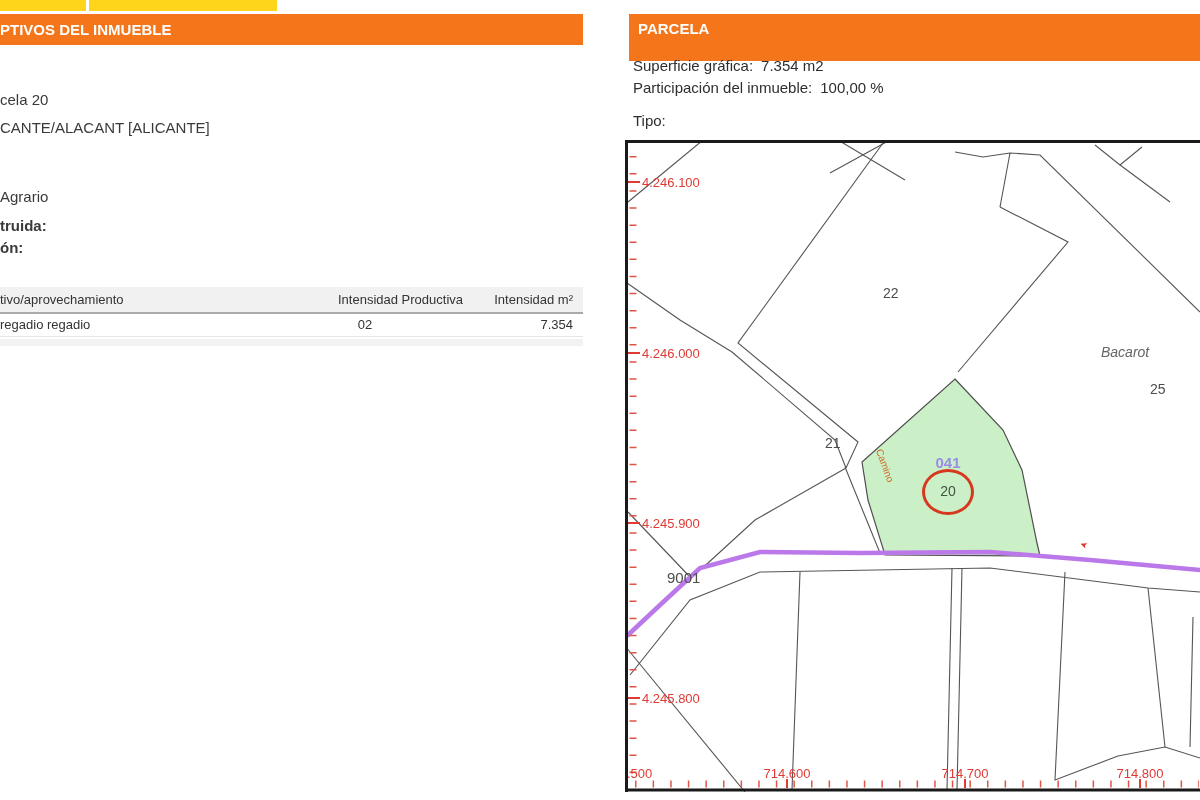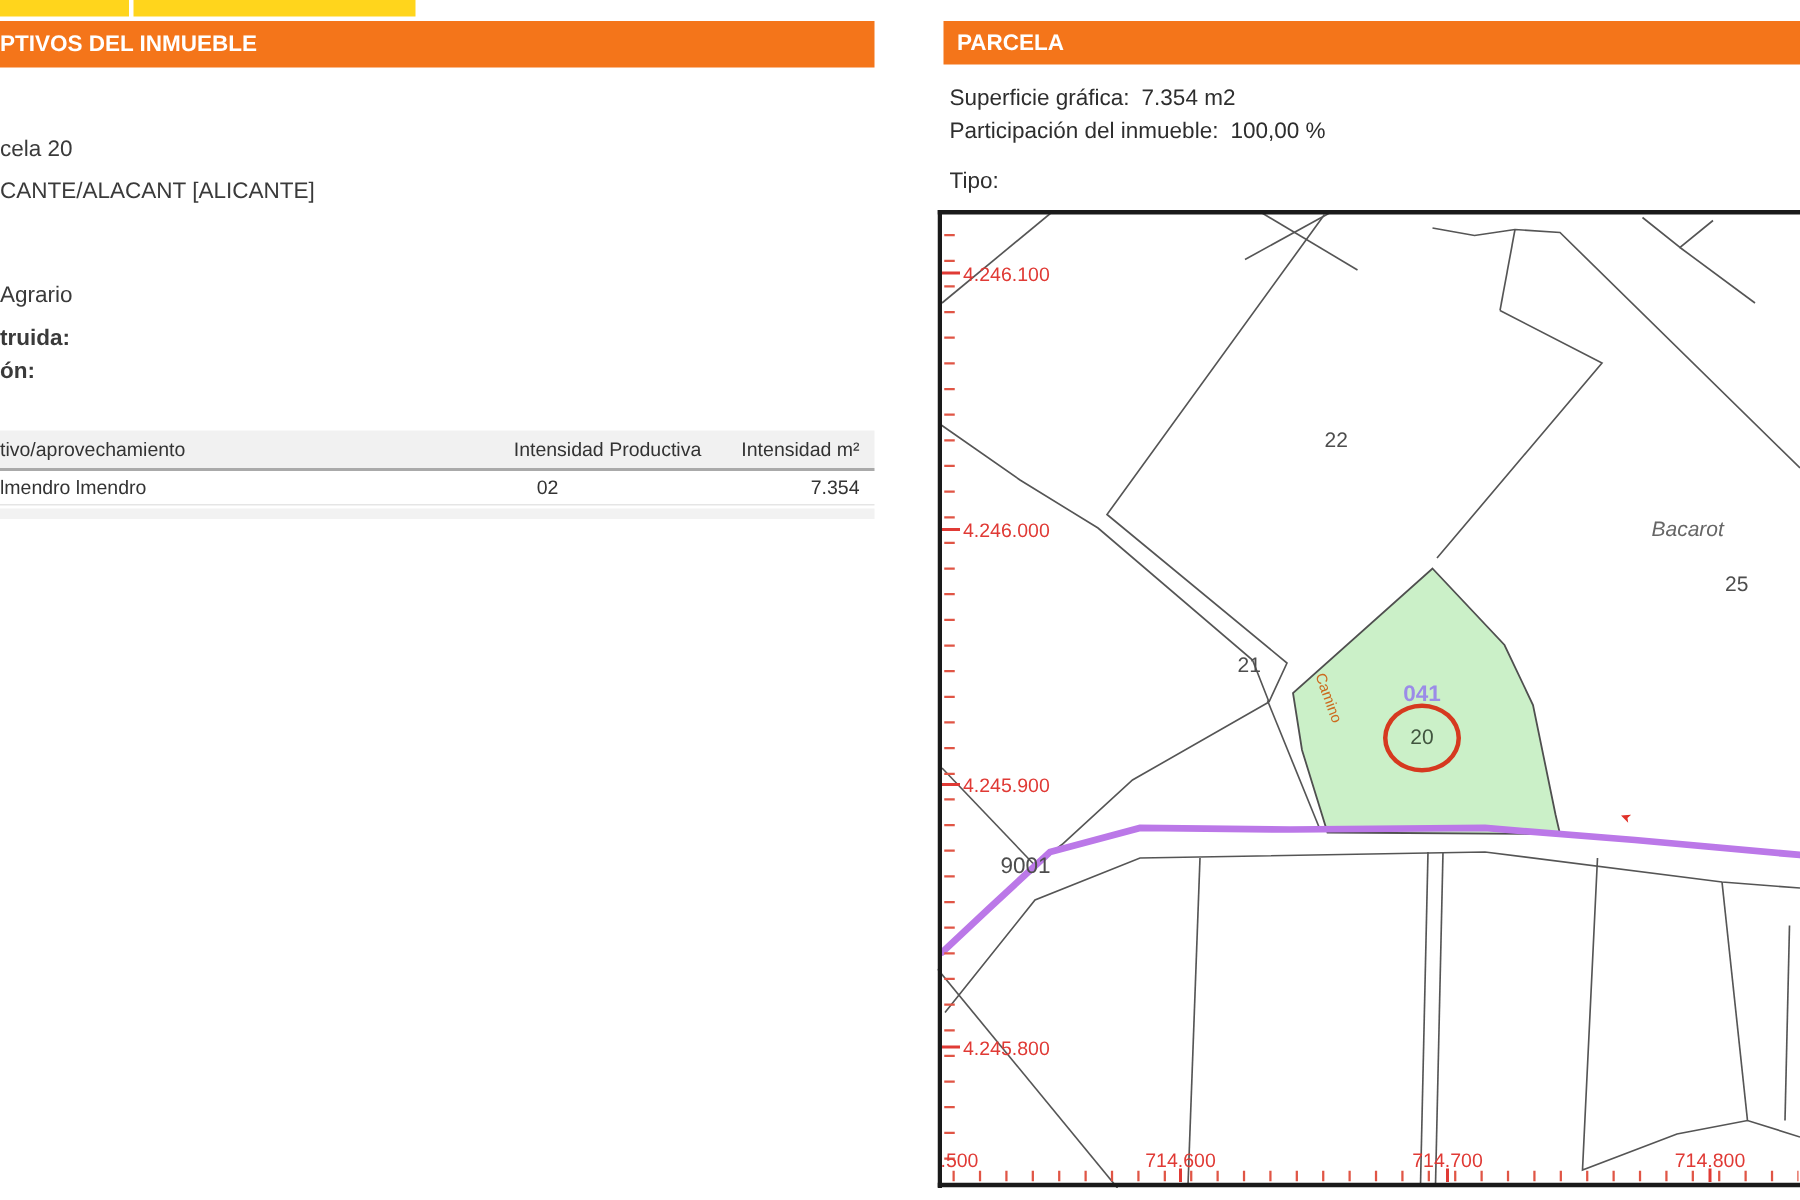--- a/index.html
+++ b/index.html
@@ -9,21 +9,21 @@
 
   
   .tab { position:absolute; top:0; height:11px; background:#FFD51C; }
   #tab1 { left:0; width:86px; }
   #tab2 { left:89px; width:188px; }
 
   
   .section-bar { position:absolute; background:#F4751A; color:#fff;
     font-weight:bold; font-size:15px; }
   #left-bar  { left:0;   top:14px; width:583px;  height:31px; line-height:31px; }
-  #right-bar { left:629px; top:14px; width:571px; height:29px; line-height:29px; padding-left:9px; }
+  #right-bar { left:629px; top:14px; width:571px; height:47px; line-height:29px; padding-left:9px; }
 
   
   .ltext { position:absolute; left:0; font-size:15px; color:#3a3a3a; white-space:nowrap; }
   .bold  { font-weight:bold; }
 
   
   .th-bg { position:absolute; left:0; top:287px; width:583px; height:25px; background:#f1f1f1; }
   .tcell { position:absolute; font-size:13px; color:#333; white-space:nowrap; }
   .thead { font-weight:normal; }
   .hr1 { position:absolute; left:0; top:312px; width:583px; height:2px; background:#aaa; }
@@ -63,24 +63,24 @@
 <div id="left-bar" class="section-bar">PTIVOS DEL INMUEBLE</div>
 
 <div class="ltext" style="top:91px">cela 20</div>
 <div class="ltext" style="top:119px">CANTE/ALACANT [ALICANTE]</div>
 <div class="ltext" style="top:188px">Agrario</div>
 <div class="ltext bold" style="top:217px">truida:</div>
 <div class="ltext bold" style="top:239px">ón:</div>
 
 <div class="th-bg"></div>
 <div class="tcell thead" style="left:0;top:287px;line-height:25px">tivo/aprovechamiento</div>
-<div class="tcell thead" style="left:338px;top:287px;width:134px;line-height:25px;text-align:center">Intensidad Productiva</div>
+<div class="tcell thead" style="left:338px;top:287px;width:134px;line-height:25px;">Intensidad Productiva</div>
 <div class="tcell thead" style="left:490px;top:287px;width:83px;line-height:25px;text-align:right">Intensidad m²</div>
 <div class="hr1"></div>
-<div class="tcell" style="left:0;top:314px;line-height:22px">lmendro lmendro</div>
+<div class="tcell" style="left:0;top:314px;line-height:22px">regadio regadio</div>
 <div class="tcell" style="left:300px;top:314px;width:130px;line-height:22px;text-align:center">02</div>
 <div class="tcell" style="left:490px;top:314px;width:83px;line-height:22px;text-align:right">7.354</div>
 <div class="hr2"></div>
 <div class="strip"></div>
 
 <div id="right-bar" class="section-bar">PARCELA</div>
 
 <div class="field" style="top:57px">
   <span class="lab">Superficie gráfica:</span><span class="val">7.354 m2</span>
 </div>

